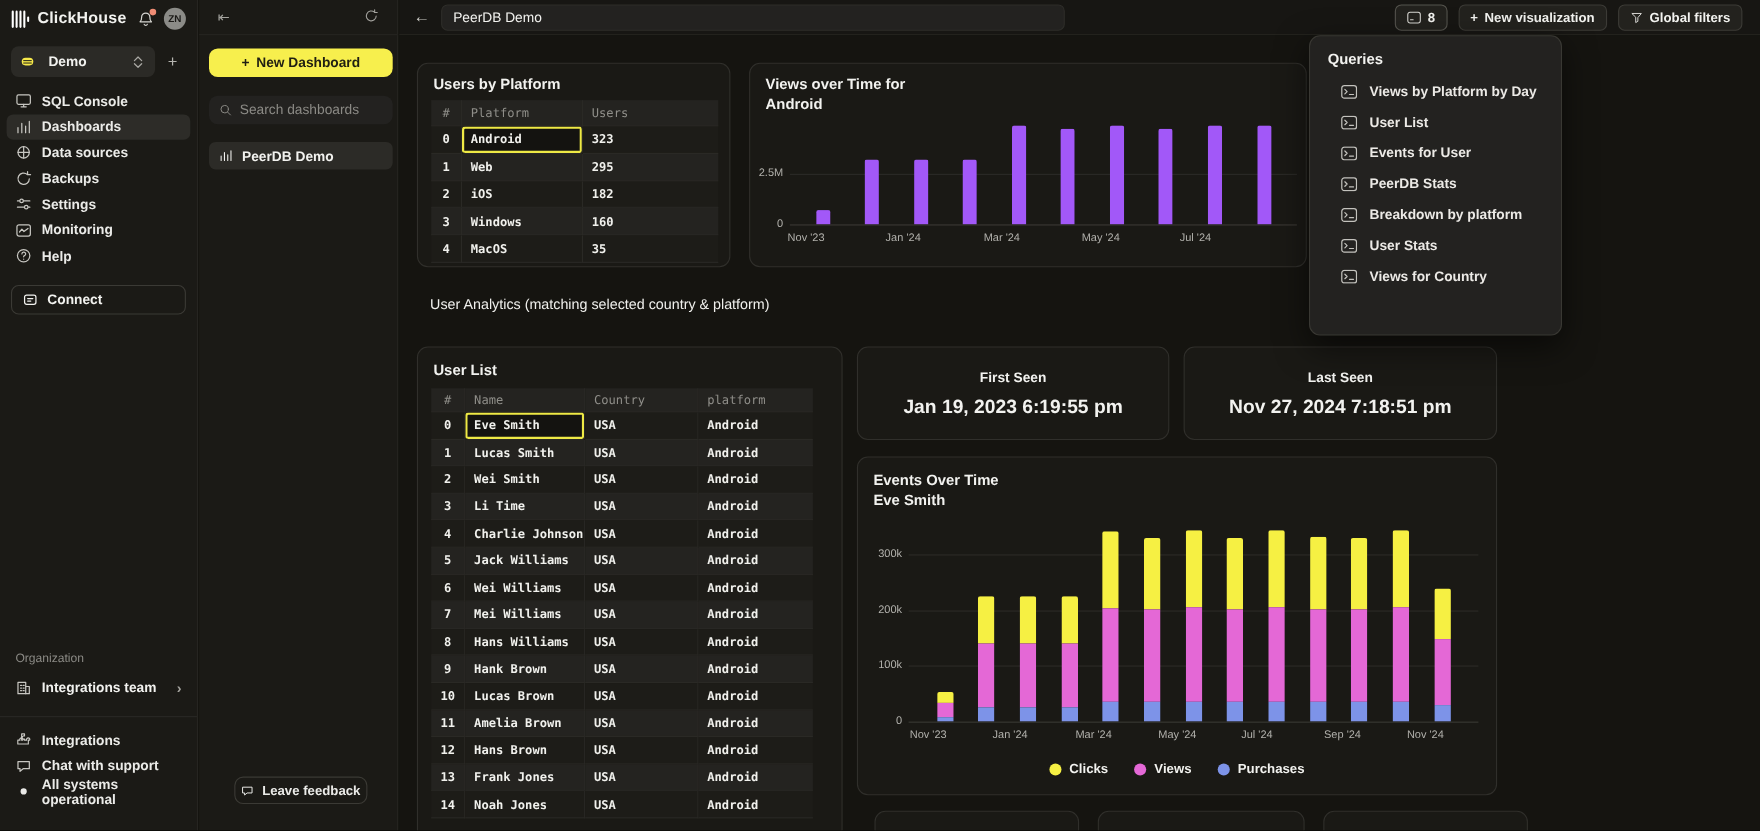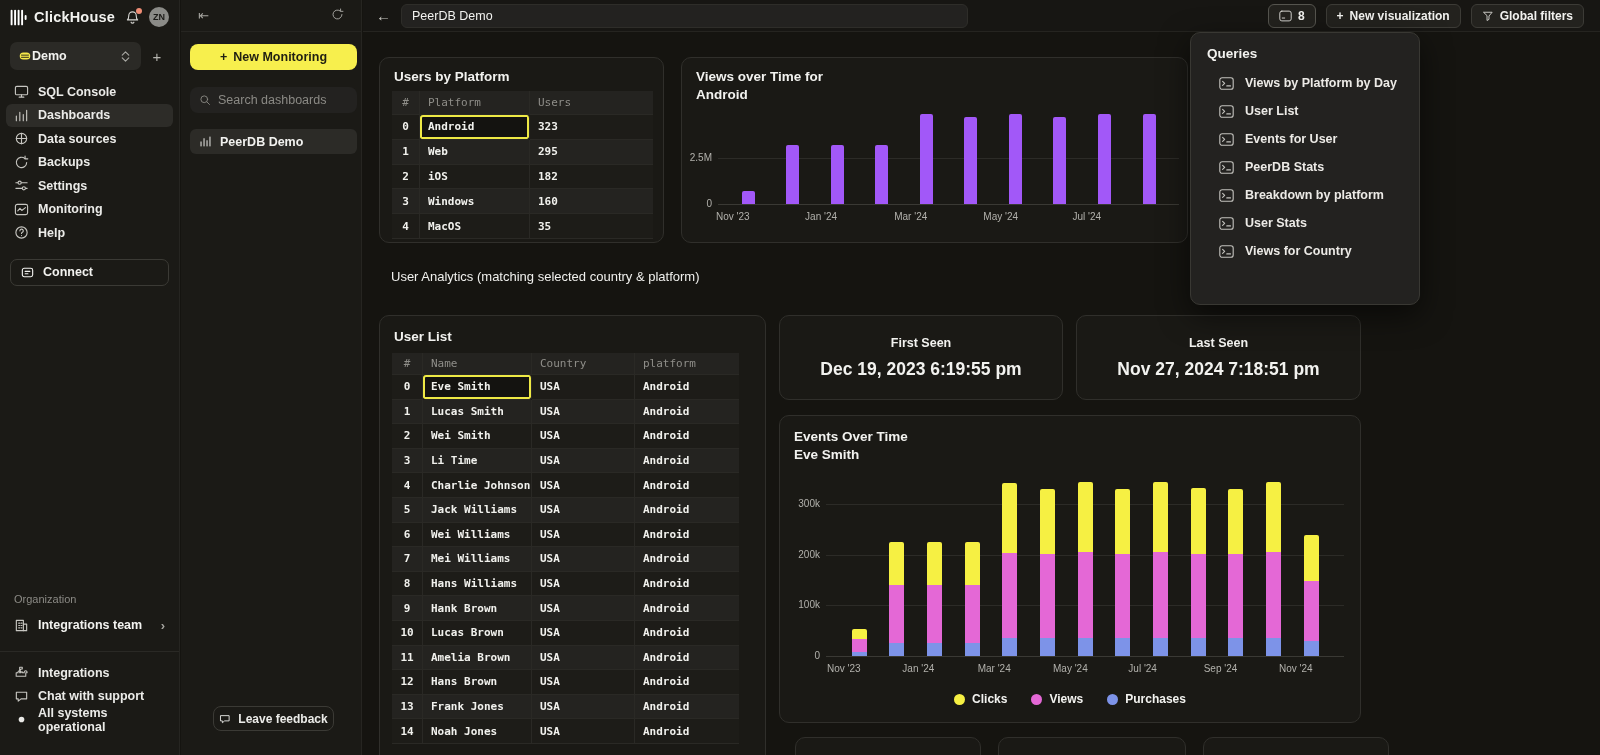--- a/index.html
+++ b/index.html
@@ -7,21 +7,21 @@
   #app { position:relative; width:1600px; height:755px; background:#151410; overflow:hidden; color:#f2f2ef; }
 
   
   #sidebar { position:absolute; left:0; top:0; width:180px; height:755px; background:#1b1a16; border-right:1px solid #262521; }
   .sb-header { height:34px; display:flex; align-items:center; padding:0 10px; }
   .brand { font-size:14.5px; font-weight:700; margin-left:7px; letter-spacing:.2px; }
   .bell { position:relative; width:14px; height:14px; color:#d6d5d1; margin-left:auto; }
   .bell::after { content:''; position:absolute; top:-2px; right:-2px; width:6px; height:6px; border-radius:50%; background:#f08d75; }
   .avatar { width:20px; height:20px; border-radius:50%; background:#8b8b87; color:#1b1a17; font-size:9px; font-weight:700; display:flex; align-items:center; justify-content:center; margin-left:9px; }
   .ws-row { display:flex; align-items:center; margin:8px 10px 0; gap:4px; }
-  .ws-select { flex:1; height:28px; background:#2b2a26; border-radius:7px; display:flex; align-items:center; gap:0; padding:0 8px; cursor:pointer; }
+  .ws-select { flex:1; height:28px; background:#2b2a26; border-radius:7px; display:flex; align-items:center; gap:12px; padding:0 8px; cursor:pointer; }
   .ws-select .lbl { font-size:12.5px; font-weight:700; }
   .updown { margin-left:auto; width:12px; height:12px; color:#a9a8a3; }
   .plus-btn { width:24px; text-align:center; font-size:15px; color:#b5b4af; cursor:pointer; }
   #sidebar-nav { margin-top:10px; }
   .nav-item { height:23.5px; margin:0 6px; padding:0 8px; border-radius:6px; display:flex; align-items:center; gap:9px; font-size:12.5px; font-weight:600; color:#ebebe8; cursor:pointer; }
   .nav-item.active { background:#2d2c28; }
   .icon { display:inline-flex; width:15px; height:15px; flex:none; }
   .icon svg { width:100%; height:100%; fill:none; stroke:currentColor; stroke-width:1.2; stroke-linecap:round; stroke-linejoin:round; }
   .nav-item .icon, .org-item .icon { color:#c7c6c1; }
   .connect { margin:14px 10px 0; height:27px; border:1px solid #3b3a35; border-radius:7px; display:flex; align-items:center; gap:8px; padding:0 9px; font-size:12.5px; font-weight:600; cursor:pointer; }
@@ -271,21 +271,21 @@
         <span class="icon" style="width:13px;height:13px;color:#a5a49f">
           <svg viewBox="0 0 16 16">
               <path d="M13.5 8a5.5 5.5 0 1 1-1.9-4.2"></path>
               <path d="M11.8 1.2v2.9h2.9"></path>
             </svg>
         </span>
       </span>
     </div>
     <button id="new-dashboard">
       <span>+</span>
-      <span>New Monitoring</span>
+      <span>New Dashboard</span>
     </button>
     <div id="search-box">
       <span class="icon" style="width:12px;height:12px">
         <svg viewBox="0 0 16 16">
             <circle cx="7" cy="7" r="4.5"></circle>
             <path d="M10.5 10.5L14 14"></path>
           </svg>
       </span>
       <input type="text" placeholder="Search dashboards" style="">
     </div>
@@ -475,21 +475,21 @@
             <div class="cell c3 odd lastc">Android</div>
             <div class="cell c0 even">14</div>
             <div class="cell c1 even">Noah Jones</div>
             <div class="cell c2 even">USA</div>
             <div class="cell c3 even lastc">Android</div>
           </div>
       </div>
 
       <div class="panel stat-card" id="card-first">
         <div class="stat-label">First Seen</div>
-        <div class="stat-value">Dec 19, 2023 6:19:55 pm</div>
+        <div class="stat-value">Jan 19, 2023 6:19:55 pm</div>
       </div>
       <div class="panel stat-card" id="card-last">
         <div class="stat-label">Last Seen</div>
         <div class="stat-value">Nov 27, 2024 7:18:51 pm</div>
       </div>
 
       <div class="panel" id="panel-events">
         <div class="panel-title" style="top:12px">
           <div>Events Over Time</div>
           <div>Eve Smith</div>

